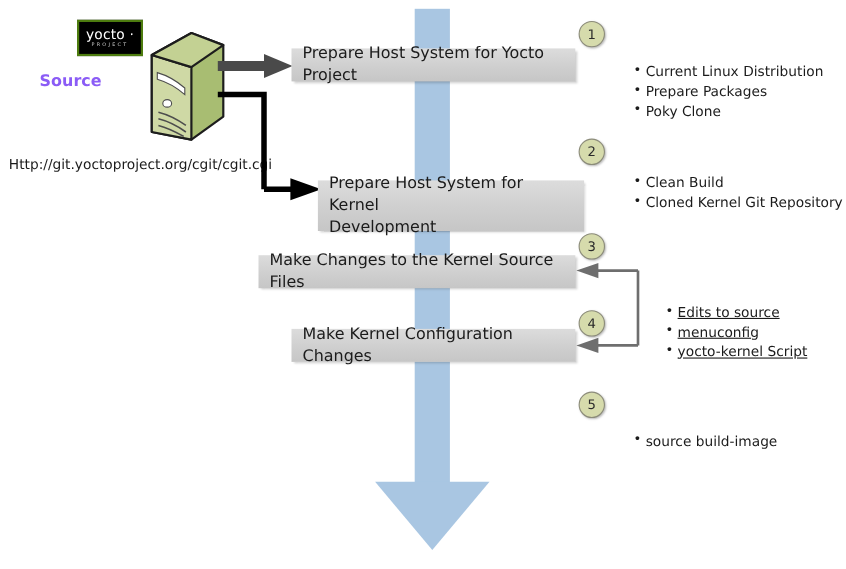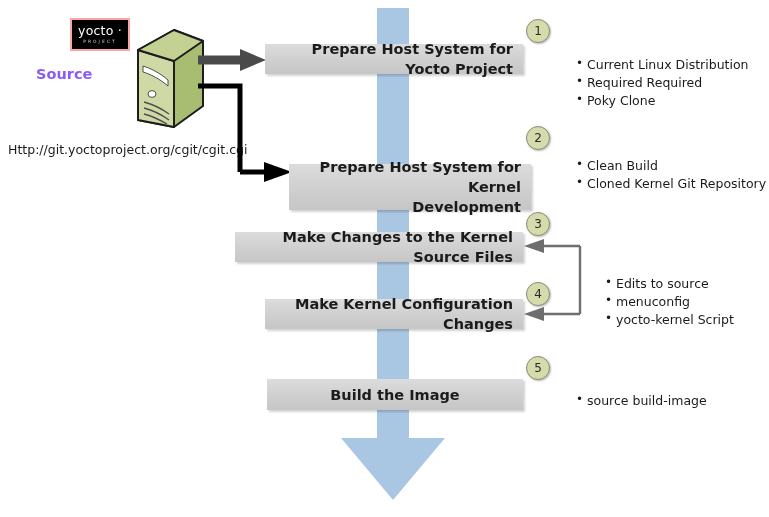--- a/index.html
+++ b/index.html
@@ -41,27 +41,26 @@
   }
 
   
   .pbox {
     position: absolute;
     background: linear-gradient(180deg, #dcdcdc 0%, #cfcfcf 55%, #c6c6c6 100%);
     box-shadow: 2px 2px 2px rgba(0,0,0,0.18);
     display: flex;
     align-items: center;
     justify-content: center;
-    text-align: right;
+    text-align: left;
     font-size: 14.5px;
     color: #1b1b1b;
     line-height: 1.38;
     padding: 0 10px;
     box-sizing: border-box;
-    font-weight: bold;
   }
   #box-1 { left: 265px; top: 44px;  width: 258px; height: 30px; }
   #box-2 { left: 289px; top: 148px; width: 242px; height: 46px; margin-top: 16px; }
   #box-3 { left: 235px; top: 232px; width: 288px; height: 30px; }
   #box-4 { left: 265px; top: 299px; width: 258px; height: 30px; }
   #box-5 { left: 267px; top: 379px; width: 256px; height: 31px; }
 
   
   .step-badge {
     position: absolute;
@@ -105,33 +104,33 @@
     content: "\2022";
     position: absolute;
     left: -11px;
     top: -1px;
     font-size: 12px;
   }
   .notes li.wrap { white-space: normal; width: 152px; }
   .notes li.wrap::before { top: -1px; }
   #notes-1 { left: 556px; top: 38px;  }
   #notes-2 { left: 556px; top: 139px; }
-  #notes-34 { left: 585px; top: 257px; }
+  #notes-34 { left: 585px; top: 257px; text-decoration: underline; }
   #notes-5 { left: 556px; top: 374px; }
   .ital { font-style: italic; }
 
   
   .yocto-logo {
     position: absolute;
     left: 70px;
     top: 18px;
     width: 60px;
     height: 33px;
     background: #000000;
-    border: 2px solid #fca5a5;
+    border: 2px solid #4d7c0f;
     box-sizing: border-box;
     display: flex;
     flex-direction: column;
     align-items: center;
     justify-content: center;
   }
   .yocto-logo .yl-main {
     color: #ffffff;
     font-size: 12.5px;
     letter-spacing: 0.2px;
@@ -230,32 +229,31 @@
     <span>
       <span>Prepare Host System for Kernel</span><br>
       <span>Development</span>
     </span>
   </div>
 
   <div class="pbox" id="box-3">Make Changes to the Kernel Source Files</div>
 
   <div class="pbox" id="box-4">Make Kernel Configuration Changes</div>
 
-  <div class="pbox" id="box-5">Build the Image</div>
 
   <div class="step-badge" id="badge-1">1</div>
   <div class="step-badge" id="badge-2">2</div>
   <div class="step-badge" id="badge-3">3</div>
   <div class="step-badge" id="badge-4">4</div>
   <div class="step-badge" id="badge-5">5</div>
 
   <div class="notes" id="notes-1">
     <ul>
       <li>Current Linux Distribution</li>
-      <li>Required Required</li>
+      <li>Prepare Packages</li>
       <li>Poky Clone</li>
     </ul>
   </div>
 
   <div class="notes" id="notes-2">
     <ul>
       <li>Clean Build</li>
       <li>Cloned Kernel Git Repository</li>
     </ul>
   </div>

